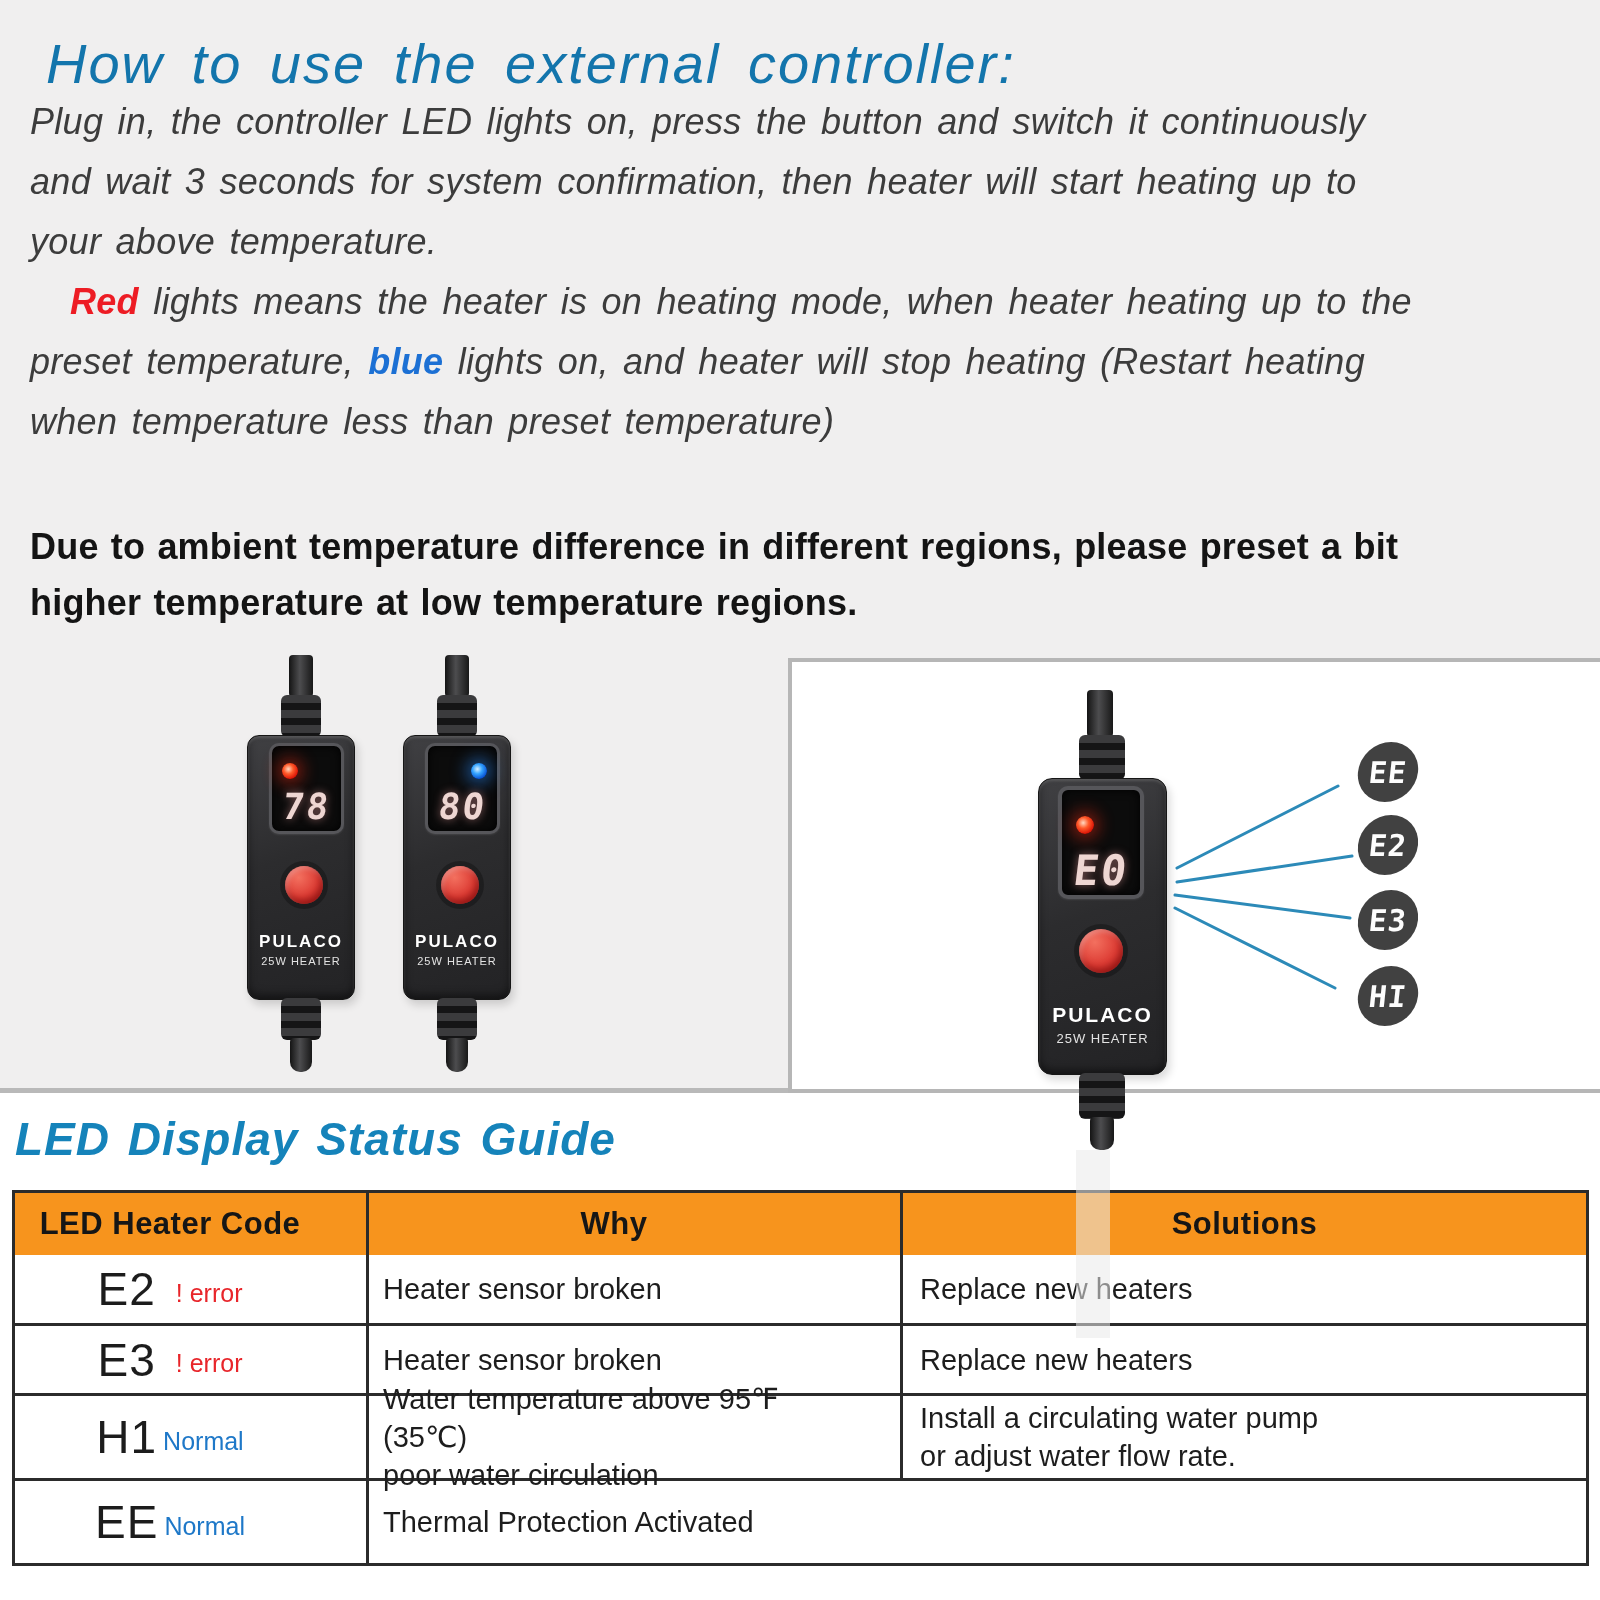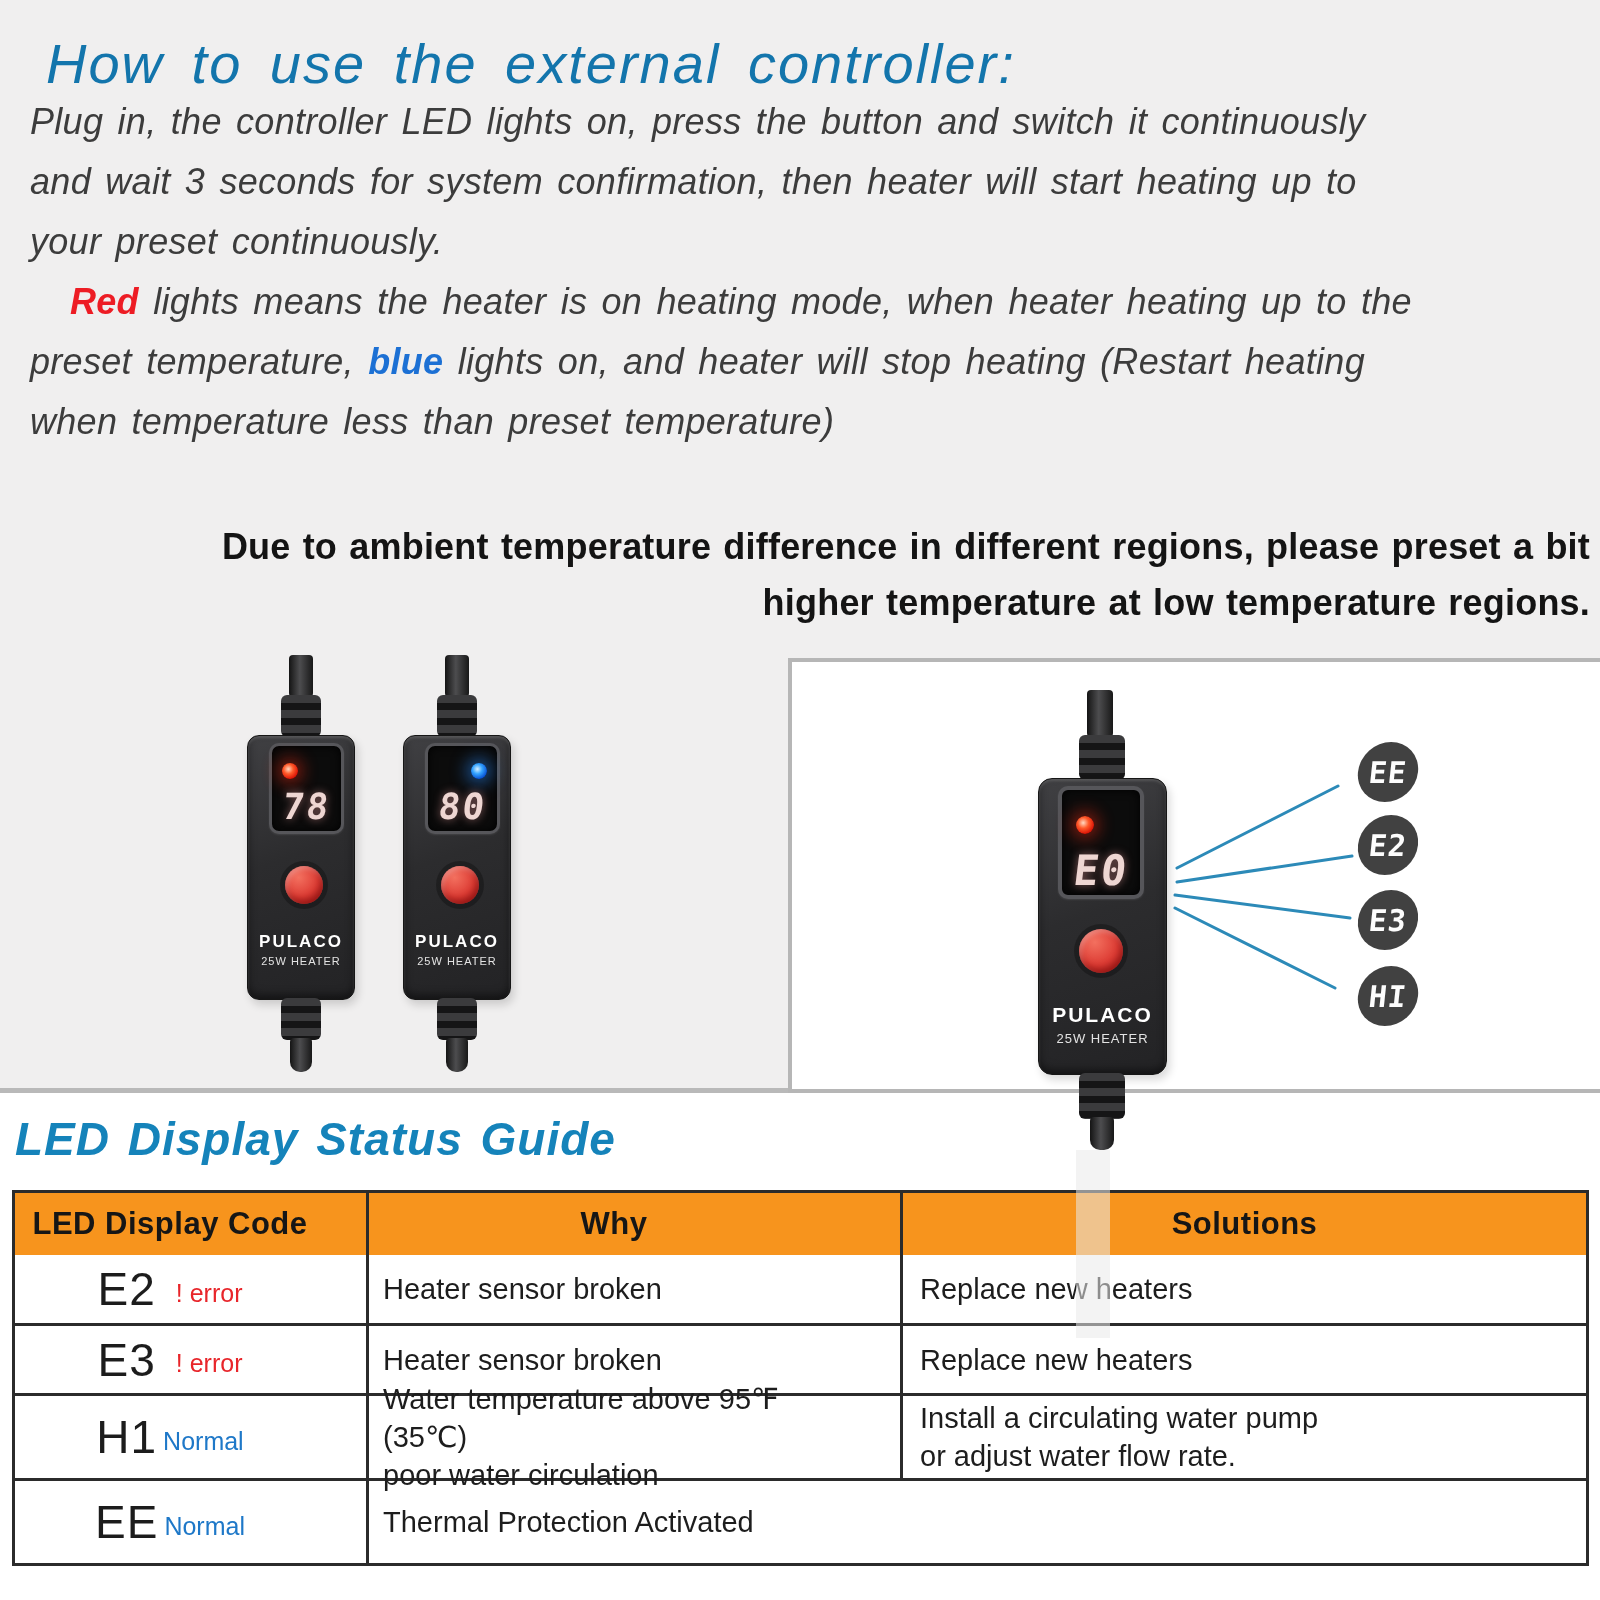--- a/index.html
+++ b/index.html
@@ -15,21 +15,21 @@
           border-bottom:5px solid #b9b9b9;box-sizing:border-box;}
   .page-title{position:absolute;left:30px;top:16px;margin:16px;font-size:56px;line-height:64px;
           font-weight:normal;font-style:italic;color:var(--accent);letter-spacing:2px;word-spacing:10px;}
   .body-block{position:absolute;left:30px;top:92px;width:1550px;font-style:italic;
           font-size:36px;color:#3c3c3c;letter-spacing:.3px;word-spacing:4px;}
   .tline{height:60px;line-height:60px;white-space:nowrap;}
   .red-word{color:var(--red);font-weight:bold;margin-left:40px;}
   .blue-word{color:var(--link-blue);font-weight:bold;}
   .note-block{position:absolute;left:30px;top:519px;width:1560px;font-weight:bold;
           font-size:36px;color:#141414;letter-spacing:.2px;word-spacing:2px;}
-  .nline{height:56px;line-height:56px;white-space:nowrap;text-align:right;}
+  .nline{height:56px;line-height:56px;white-space:nowrap;}
   
   .panel{position:absolute;left:788px;top:658px;width:812px;height:435px;background:#fff;
          border:4px solid #b6b6b6;border-right:none;box-sizing:border-box;z-index:1;}
   .fan-lines{position:absolute;left:792px;top:662px;z-index:2;}
   .code-circle{position:absolute;width:60px;height:60px;border-radius:50%;background:#414141;
          z-index:3;display:flex;align-items:center;justify-content:center;
          font-family:"DejaVu Sans Mono",monospace;font-weight:bold;font-size:30px;color:#fdfdfd;
          transform:skewX(-6deg);letter-spacing:1px;}
   
   .ctrl{position:absolute;}
@@ -109,21 +109,21 @@
 
 <div class="page">
 
   <div class="top-bg"></div>
 
   <h1 class="page-title">How to use the external controller:</h1>
 
   <div class="body-block">
     <div class="tline"><span>Plug in, the controller LED lights on, press the button and switch it continuously</span></div>
     <div class="tline"><span>and wait 3 seconds for system confirmation, then heater will start heating up to</span></div>
-    <div class="tline"><span>your preset continuously.</span></div>
+    <div class="tline"><span>your above temperature.</span></div>
     <div class="tline"><span class="red-word">Red</span><span> lights means the heater is on heating mode, when heater heating up to the</span></div>
     <div class="tline"><span>preset temperature, </span><span class="blue-word">blue</span><span> lights on, and heater will stop heating (Restart heating</span></div>
     <div class="tline"><span>when temperature less than preset temperature)</span></div>
   </div>
 
   <div class="note-block">
     <div class="nline"><span>Due to ambient temperature difference in different regions, please preset a bit</span></div>
     <div class="nline"><span>higher temperature at low temperature regions.</span></div>
   </div>
 
@@ -188,21 +188,21 @@
       <div class="model">25W HEATER</div>
     </div>
     <div class="plug plug-down plug-bottom"></div>
     <div class="cable tip cable-bottom"></div>
   </div>
 
   <h2 class="guide-title">LED Display Status Guide</h2>
 
   <div class="gtable">
     <div class="trow thead">
-      <div class="cell hcell">LED Display Code</div>
+      <div class="cell hcell">LED Heater Code</div>
       <div class="cell hcell">Why</div>
       <div class="cell hcell">Solutions</div>
     </div>
     <div id="table-rows">
         <div class="trow" style="height: 68px;">
           <div class="cell code-cell">
             <span class="code-txt">E2</span>
             <span class="status-txt error">! error</span>
           </div>
           <div class="cell txt-cell">

